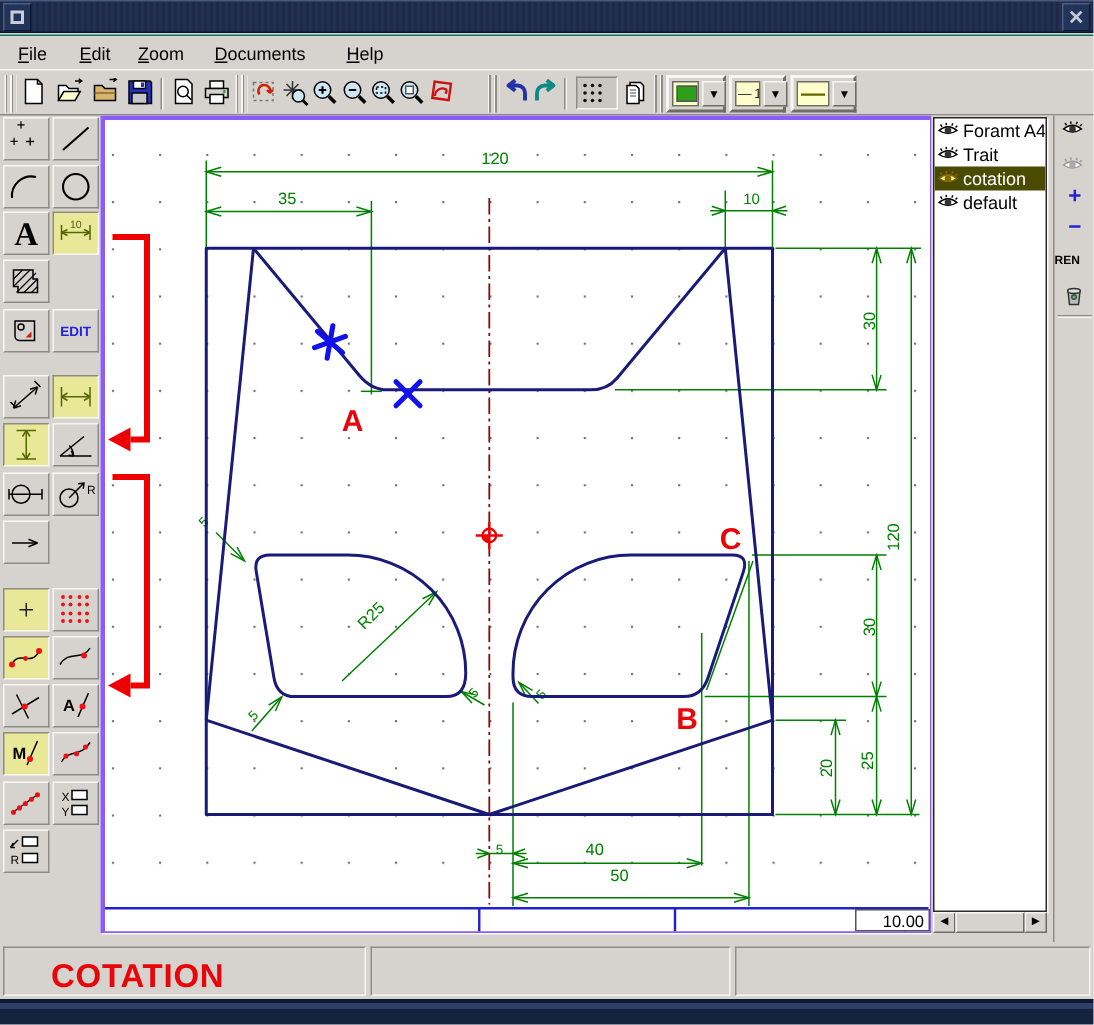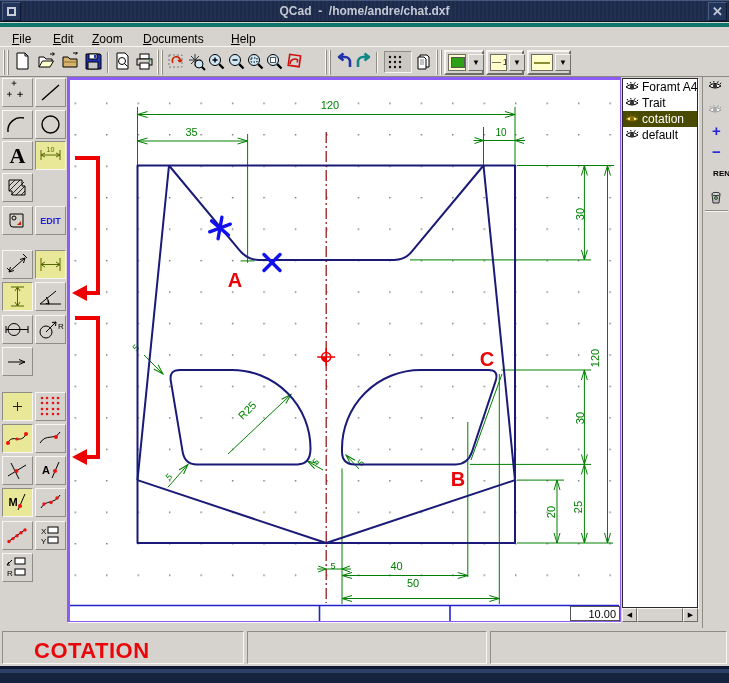--- a/index.html
+++ b/index.html
@@ -13,21 +13,21 @@
   #tbtn { position:absolute; left:2px; top:1px; width:19px; height:19px;
     background:#22345a; border:1px solid; border-color:#4a5c82 #0e1830 #0e1830 #4a5c82; }
   #tbtn .sq { position:absolute; left:4px; top:4px; width:9px; height:9px; border:2px solid #c8cdd6; }
   #ttext { position:absolute; left:0; top:3px; width:729px; text-align:center;
     color:#c3c9d4; font-weight:bold; font-size:12px; letter-spacing:0px; }
   #xbtn { position:absolute; right:2px; top:1px; width:19px; height:19px;
     background:#22345a; border:1px solid; border-color:#4a5c82 #0e1830 #0e1830 #4a5c82;
     color:#c3c9d4; font-weight:bold; font-size:13px; text-align:center; line-height:17px; }
   
   #menubar { position:absolute; left:0; top:23px; width:729px; height:23px; background:#d6d3ce;
-    border-top:4px solid #0f766e; font-size:12px; color:#000; }
+    border-top:1px solid #0f766e; font-size:12px; color:#000; }
   #menubar span { position:absolute; top:5px; }
   #menubar u { text-decoration:underline; }
   
   #toolbar { position:absolute; left:0; top:46px; width:729px; height:31px; background:#d6d3ce;
     border-top:1px solid #f5f4f2; border-bottom:1px solid #8c8982; }
   .grip { position:absolute; top:3px; width:8px; height:25px;
     background:repeating-linear-gradient(90deg,#f7f6f4 0 1px,#8f8c85 1px 2px, #d6d3ce 2px 4px); }
   .tsep { position:absolute; top:5px; width:2px; height:21px; border-left:1px solid #8f8c85; border-right:1px solid #f7f6f4; }
   .combo { position:absolute; top:3px; height:25px; background:#d6d3ce;
     border:2px solid; border-color:#f7f6f4 #6f6c66 #6f6c66 #f7f6f4; }
@@ -58,21 +58,20 @@
   #cotation { position:absolute; left:34px; top:638px; color:#e8060a; font-weight:bold; font-size:22px; letter-spacing:0.5px; }
   #bottomstrip { position:absolute; left:0; top:666px; width:729px; height:17px; background:#16233e;
     background-image:linear-gradient(#0e1830 0 3px, #2c4068 3px 7px, #16233e 7px 17px); }
 </style>
 </head>
 <body>
 <div id="titlebar">
   <div id="tbtn">
       <div class="sq"></div>
     </div>
-  <div id="ttext">QCad&nbsp;&nbsp;-&nbsp;&nbsp;/home/andre/chat.dxf</div>
   <div id="xbtn">✕</div>
 </div>
 <div id="menubar">
   <span style="left:12px"><u>F</u>ile</span>
   <span style="left:53px"><u>E</u>dit</span>
   <span style="left:92px"><u>Z</u>oom</span>
   <span style="left:143px"><u>D</u>ocuments</span>
   <span style="left:231px"><u>H</u>elp</span>
 </div>
 <div id="toolbar">
@@ -580,21 +579,21 @@
           <circle cx="7" cy="7" r="2.2" fill="#333"></circle>
           <path d="M3,4.5 L2,3 M6,3.5 L5.7,2 M9.5,3.8 l0.8,-1.5 M12,5 l1.2,-1.2" stroke="#000"></path>
         </svg></div>
 <div style="position:absolute;left:5px;top:26px"><svg width="15" height="14" viewBox="0 0 15 14">
           <path d="M1,7 Q7,2 13,7 Q7,11 1,7 z" fill="#fff" stroke="#999"></path>
           <circle cx="7" cy="7" r="2.2" fill="#aaa"></circle>
           <path d="M3,4.5 L2,3 M6,3.5 L5.7,2 M9.5,3.8 l0.8,-1.5 M12,5 l1.2,-1.2" stroke="#999"></path>
         </svg></div>
 <div style="position:absolute;left:0;top:45px;width:27px;text-align:center;font-size:15px;font-weight:bold;color:#2222dd">+</div>
 <div style="position:absolute;left:0;top:66px;width:27px;text-align:center;font-size:15px;font-weight:bold;color:#2222dd">−</div>
-<div style="position:absolute;left:0;top:92px;width:27px;text-align:right;font-size:8px;font-weight:bold;color:#000">REN</div>
+<div style="position:absolute;left:0;top:92px;width:27px;text-align:left;font-size:8px;font-weight:bold;color:#000">REN</div>
 <div style="position:absolute;left:5px;top:112px"><svg width="16" height="16" viewBox="0 0 16 16">
           <path d="M4,5 h8 l-1,9 h-6 z" fill="#bbb" stroke="#333"></path>
           <ellipse cx="8" cy="5" rx="4.2" ry="1.6" fill="#ddd" stroke="#333"></ellipse>
           <circle cx="8" cy="9" r="1.5" fill="#7a7" stroke="#353"></circle>
         </svg></div>
 <div style="position:absolute;left:2px;top:133px;width:23px;border-top:1px solid #8f8c85;border-bottom:1px solid #f7f6f4"></div>
     </div>
 </div>
 <div id="statusbar">
   <div class="spanel" style="left:2px;width:242px"></div>

